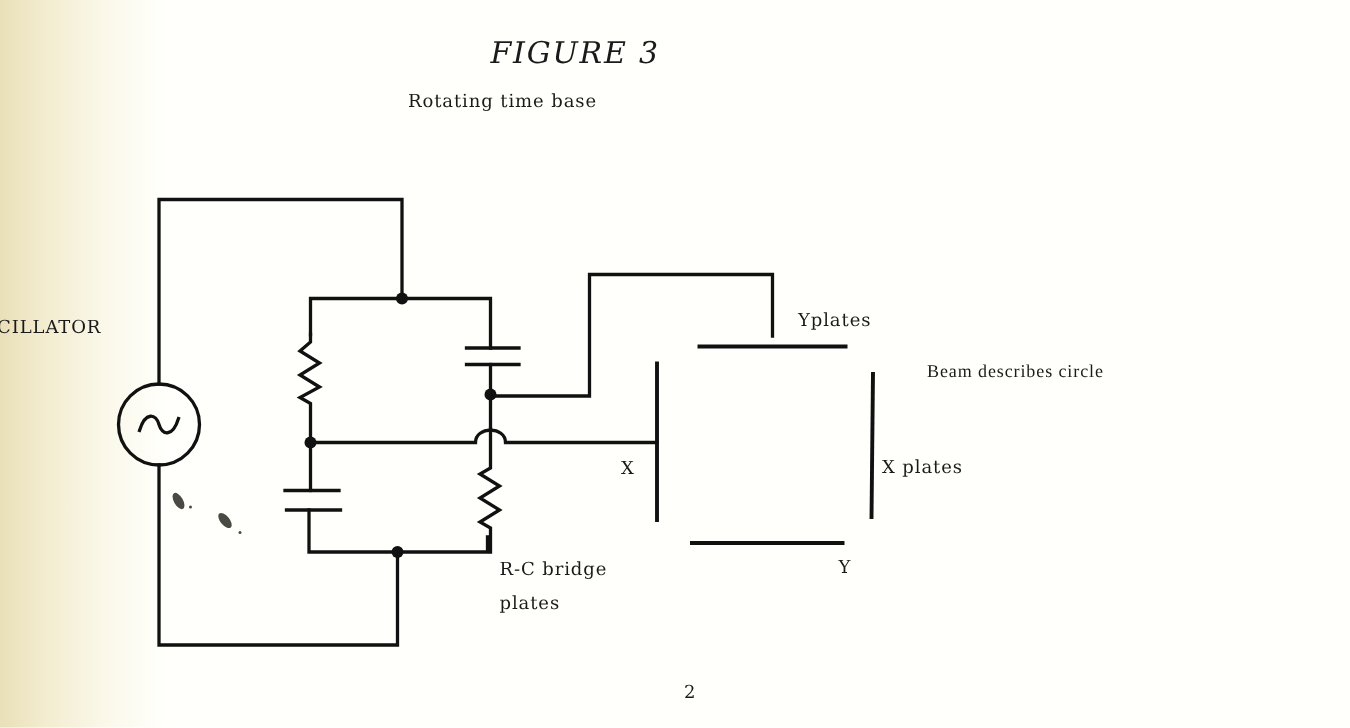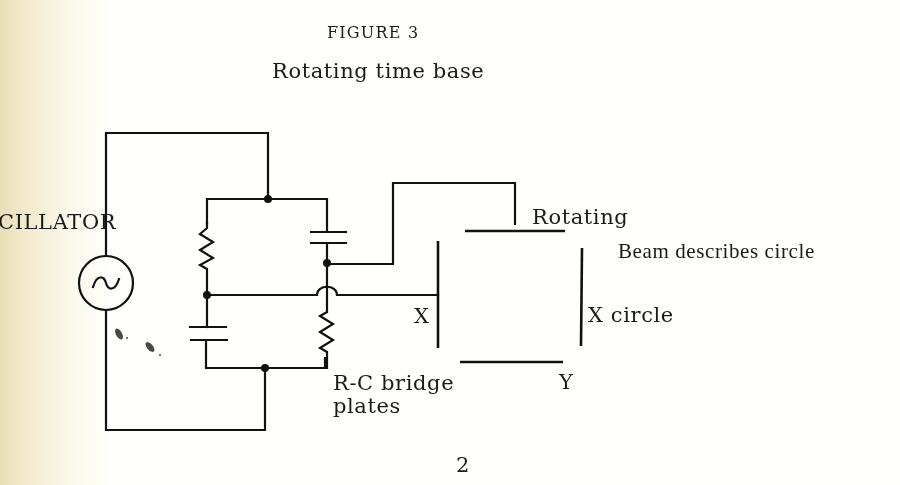--- a/index.html
+++ b/index.html
@@ -2,22 +2,22 @@
 <html><head>
 <meta charset="utf-8">
 <style>
   html, body { margin: 0; padding: 0; }
   body {
     width: 900px; height: 485px; overflow: hidden; position: relative;
     background: linear-gradient(to right, #e9dfb8 0px, #f3ecd0 30px, #fbf8ea 70px, #fffffb 110px, #fffffc 100%);
     font-family: "DejaVu Serif", "Liberation Serif", serif;
     color: #1a1a1a;
   }
-  .txt { position: absolute; white-space: nowrap; font-size: 21px; letter-spacing: 0.6px; line-height: 1; }
-  .title { font-size: 16px; letter-spacing: 1.2px; }
+  .txt { position: absolute; white-space: nowrap; font-size: 12px; letter-spacing: 0.6px; line-height: 1; }
+  .title { font-size: 20px; letter-spacing: 1.2px; font-style: italic; }
   svg.circuit { position: absolute; left: 0; top: 0; }
   .w { stroke: #111; stroke-width: 2.2; fill: none; stroke-linecap: square; }
   .plate { stroke: #111; stroke-width: 2.6; fill: none; }
   .dot { fill: #111; }
   .smudge { fill: #2a2a22; opacity: 0.85; }
 </style>
 </head>
 <body>
 
 <div class="txt title" style="left:327px; top:25px;">FIGURE 3</div>
@@ -67,20 +67,20 @@
 
   <g>
     <ellipse class="smudge" cx="119" cy="334" rx="3" ry="6" transform="rotate(-30 119 334)"></ellipse>
     <ellipse class="smudge" cx="150" cy="347" rx="3" ry="6" transform="rotate(-40 150 347)"></ellipse>
     <circle class="smudge" cx="127" cy="338" r="1"></circle>
     <circle class="smudge" cx="160" cy="355" r="1"></circle>
   </g>
 </svg>
 
 <div class="txt" style="left:-2px; top:212px;">CILLATOR</div>
-<div class="txt" style="left:532px; top:207px;">Rotating</div>
+<div class="txt" style="left:532px; top:207px;">Yplates</div>
 <div class="txt" style="left:618px; top:241px;font-family:Liberation Serif, serif;">Beam describes circle</div>
-<div class="txt" style="left:588px; top:305px;">X circle</div>
+<div class="txt" style="left:588px; top:305px;">X plates</div>
 <div class="txt" style="left:414px; top:306px;">X</div>
 <div class="txt" style="left:559px; top:372px;">Y</div>
 <div class="txt" style="left:333px; top:373px;">R-C bridge</div>
 <div class="txt" style="left:333px; top:396px;">plates</div>
 <div class="txt" style="left:456px; top:455px;">2</div>
 
 </body></html>

